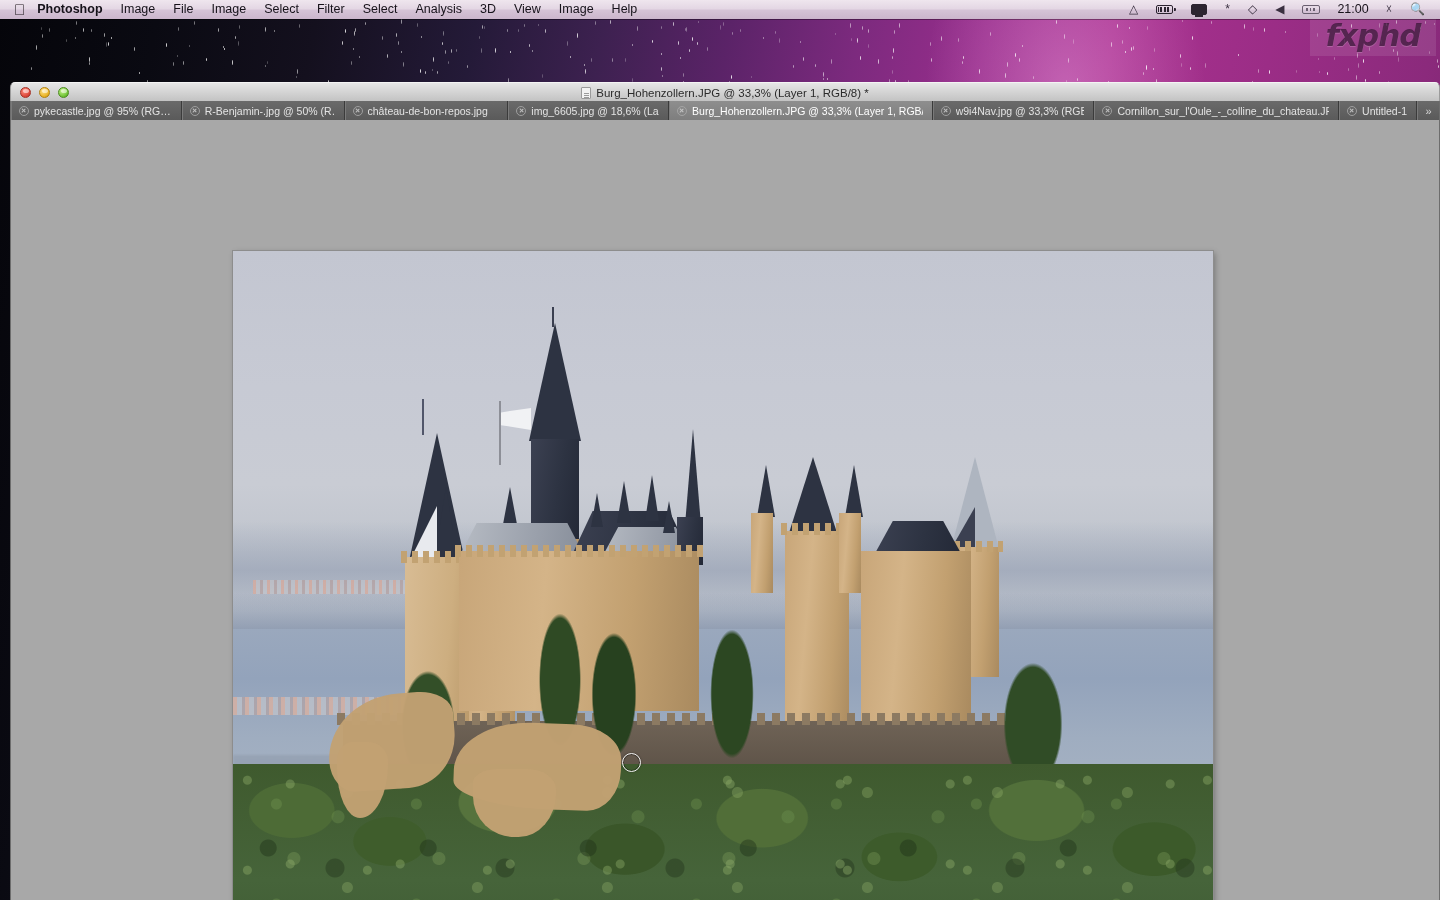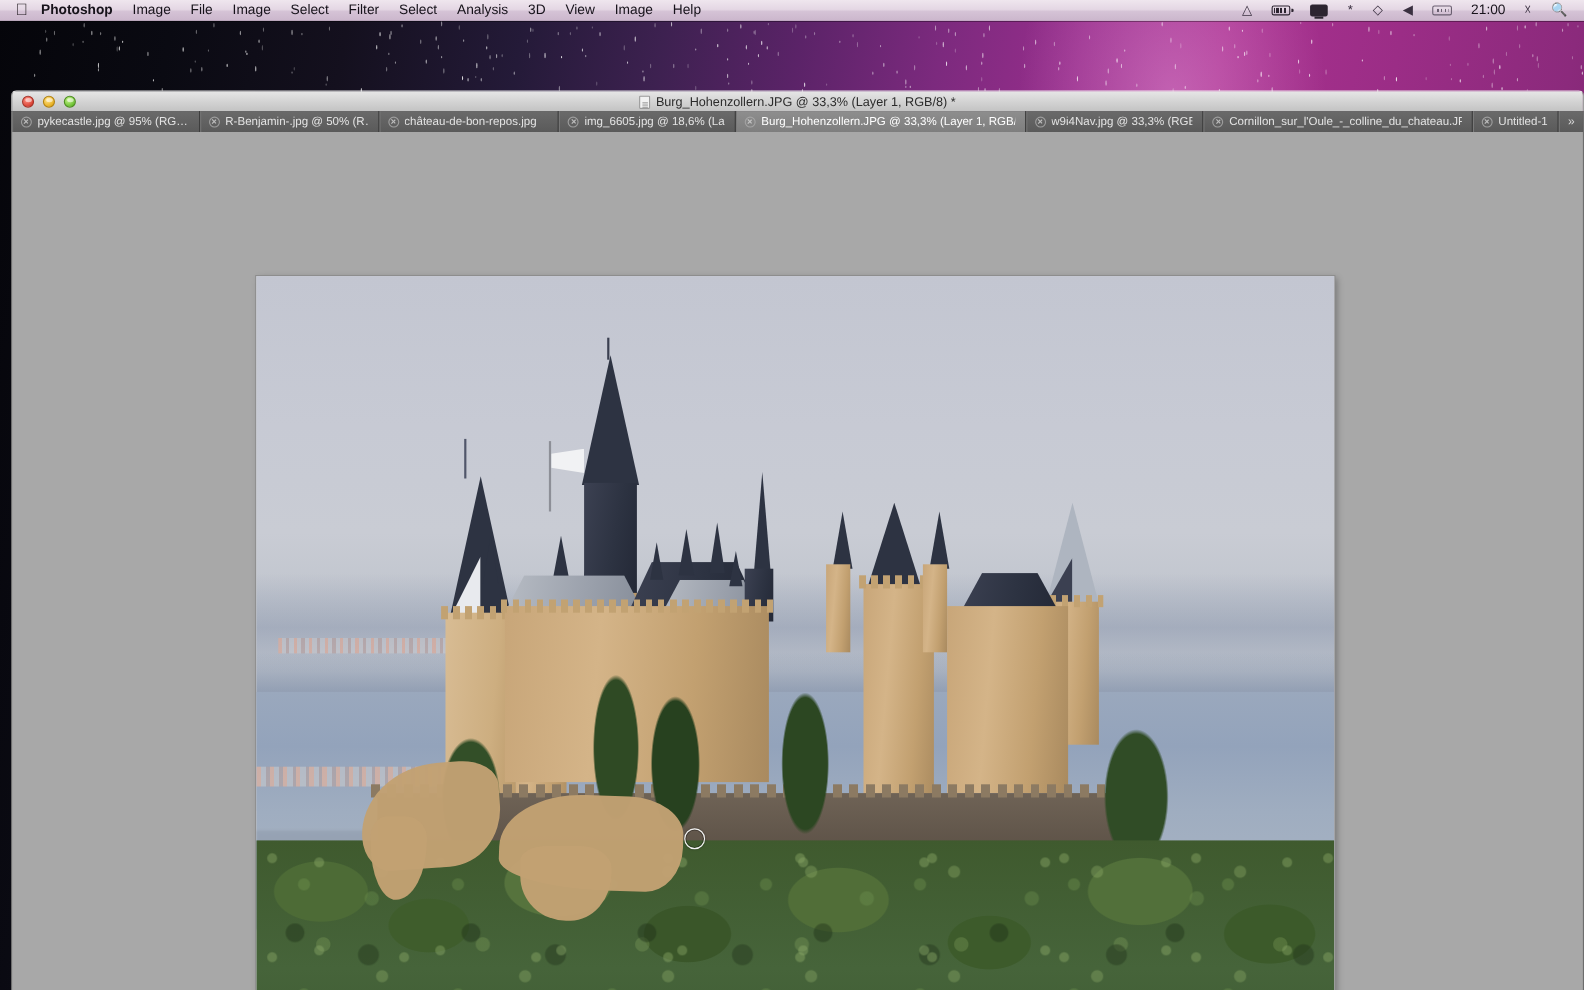--- a/index.html
+++ b/index.html
@@ -501,20 +501,21 @@
       <i style="left:730.8px;top:75.3px;opacity:0.84;height:3.5px"></i>
       <i style="left:386.5px;top:53.5px;opacity:0.69;height:4.1px"></i>
       <i style="left:138.6px;top:71.5px;opacity:0.74;height:2.5px"></i>
       <i style="left:609.8px;top:19.9px;opacity:0.64;height:4.6px"></i>
       <i style="left:685.1px;top:28.3px;opacity:0.33;height:2.5px"></i>
       <i style="left:660.6px;top:52.5px;opacity:0.68;height:2.3px"></i>
       <i style="left:265.1px;top:27.3px;opacity:0.65;height:4.3px"></i>
       <i style="left:189.0px;top:44.5px;opacity:0.35;height:2.6px"></i>
       <i style="left:224.2px;top:47.5px;opacity:0.85;height:2.6px"></i>
     </div>
+  <div id="fxphd">fxphd</div>
 </div>
 
 <div id="menubar">
   <span class="apple"></span>
   <span class="mi bold">Photoshop</span>
   <span class="mi">Image</span>
   <span class="mi">File</span>
   <span class="mi">Image</span>
   <span class="mi">Select</span>
   <span class="mi">Filter</span>

